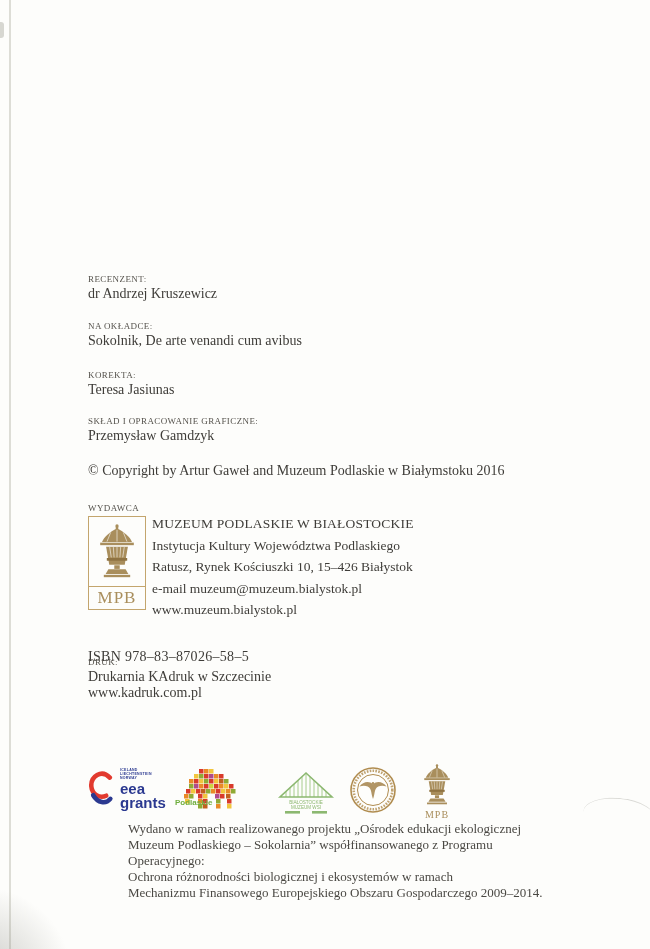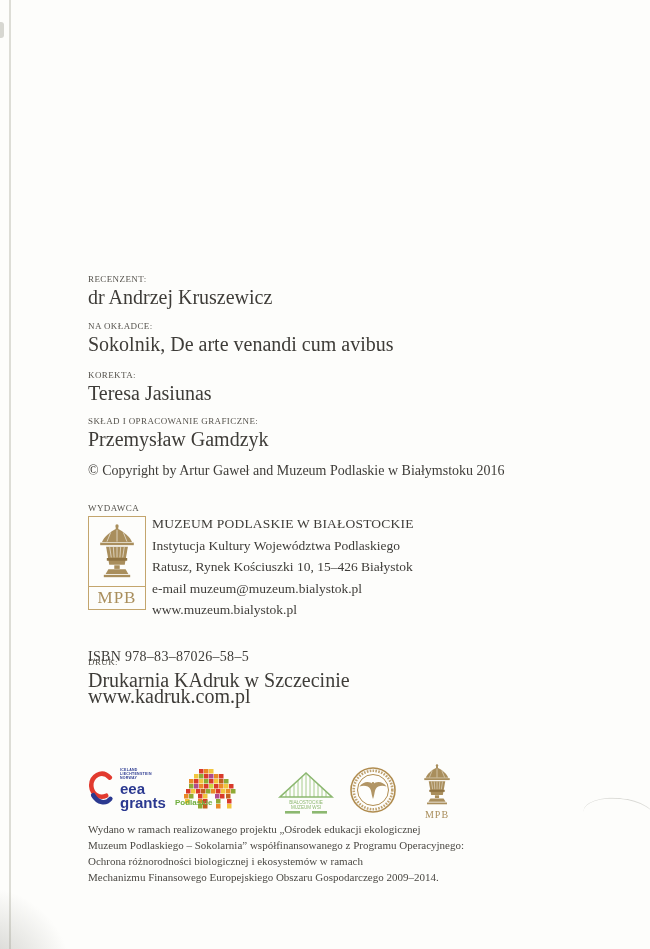--- a/index.html
+++ b/index.html
@@ -21,26 +21,26 @@
     background:radial-gradient(circle at 10% 90%, rgba(140,140,132,.45), rgba(140,140,132,0) 65%);
   }
   .top-notch { position:absolute; left:0; top:22px; width:4px; height:16px; background:#c6c6bf; border-radius:0 3px 3px 0; opacity:.7; }
   .page-curl {
     position:absolute; left:583px; top:798px; width:72px; height:34px;
     border-top:1px solid rgba(175,175,168,.45); border-radius:50%; transform:rotate(6deg);
   }
   
   .abs { position:absolute; left:88px; }
   .label { font-size:9px; letter-spacing:.4px; color:#55524c; }
-  .value { font-size:20px; color:#3e3c38; }
+  .value { font-size:14px; color:#3e3c38; }
   .copyright { font-size:14px; }
   .pub-name { font-size:14.5px; letter-spacing:.2px; }
   .pub-line { font-size:13.5px; line-height:21.5px; }
   .isbn { font-size:14px; letter-spacing:.3px;margin-top:28px; }
-  .footer-line { font-size:11px; line-height:16px; color:#4a4843; }
+  .footer-line { font-size:13px; line-height:16px; color:#4a4843;margin-left:40px; }
   
   .mpb-box {
     position:absolute; left:88px; top:516px; width:58px; height:94px;
     border:1px solid #c3a56d; display:flex; flex-direction:column; align-items:center;
   }
   .mpb-box .lantern-wrap { flex:1; display:flex; align-items:center; justify-content:center; padding-top:3px; }
   .mpb-label {
     width:100%; text-align:center; border-top:1px solid #c3a56d;
     font-size:17px; letter-spacing:1px; color:#a98e5c; line-height:22px;
     font-family:"Liberation Serif", serif;

